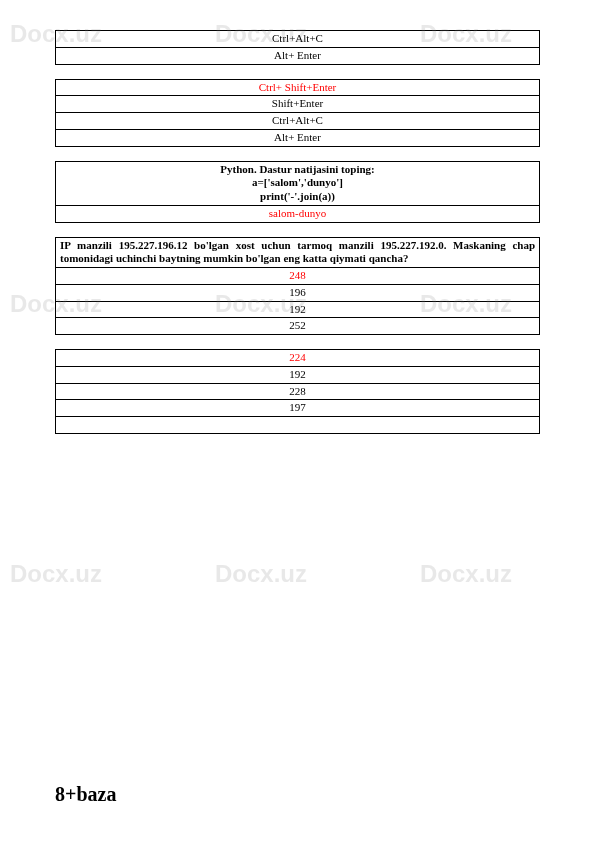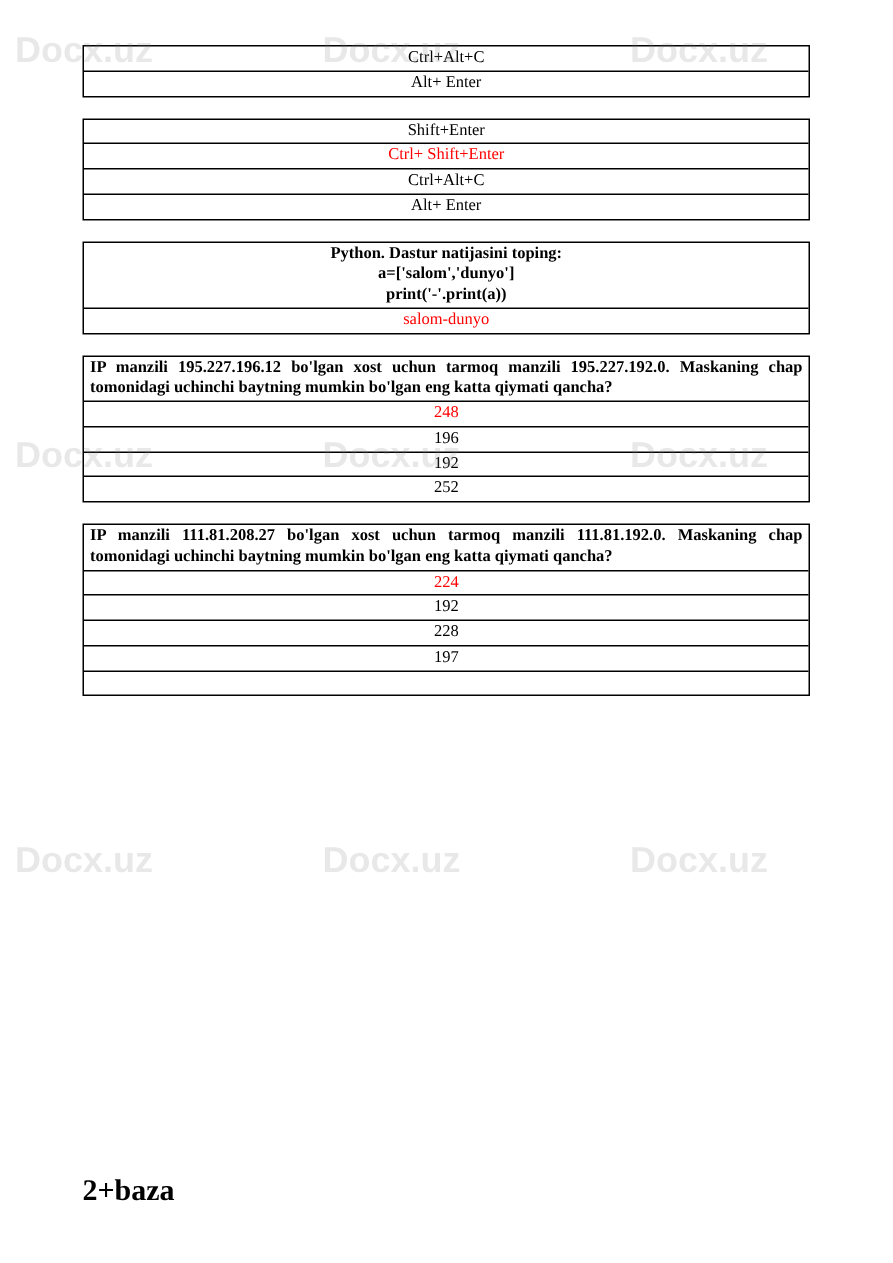--- a/index.html
+++ b/index.html
@@ -71,43 +71,42 @@
 <div class="watermark wm-row3 wm-col1">Docx.uz</div>
 <div class="watermark wm-row3 wm-col2">Docx.uz</div>
 <div class="watermark wm-row3 wm-col3">Docx.uz</div>
 
 <div class="block first">
   <div class="row">Ctrl+Alt+C</div>
   <div class="row">Alt+ Enter</div>
 </div>
 
 <div class="block">
+  <div class="row answer-correct">Ctrl+ Shift+Enter</div>
   <div class="row">Shift+Enter</div>
-  <div class="row answer-correct">Ctrl+ Shift+Enter</div>
   <div class="row">Ctrl+Alt+C</div>
   <div class="row">Alt+ Enter</div>
 </div>
 
 <div class="block">
   <div class="row question" style="white-space:pre-line;">Python. Dastur natijasini toping:
 a=['salom','dunyo']
-print('-'.print(a))</div>
+print('-'.join(a))</div>
   <div class="row answer-correct">salom-dunyo</div>
 </div>
 
 <div class="block">
   <div class="row question justify">IP manzili 195.227.196.12 bo'lgan xost uchun tarmoq manzili 195.227.192.0. Maskaning chap tomonidagi uchinchi baytning mumkin bo'lgan eng katta qiymati qancha?</div>
   <div class="row answer-correct">248</div>
   <div class="row">196</div>
   <div class="row">192</div>
   <div class="row">252</div>
 </div>
 
 <div class="block">
-  <div class="row question justify">IP manzili 111.81.208.27 bo'lgan xost uchun tarmoq manzili 111.81.192.0. Maskaning chap tomonidagi uchinchi baytning mumkin bo'lgan eng katta qiymati qancha?</div>
   <div class="row answer-correct">224</div>
   <div class="row">192</div>
   <div class="row">228</div>
   <div class="row">197</div>
   <div class="row">&nbsp;</div>
 </div>
 
-<div class="footer-heading">2+baza</div>
+<div class="footer-heading">8+baza</div>
 
 </body></html>

